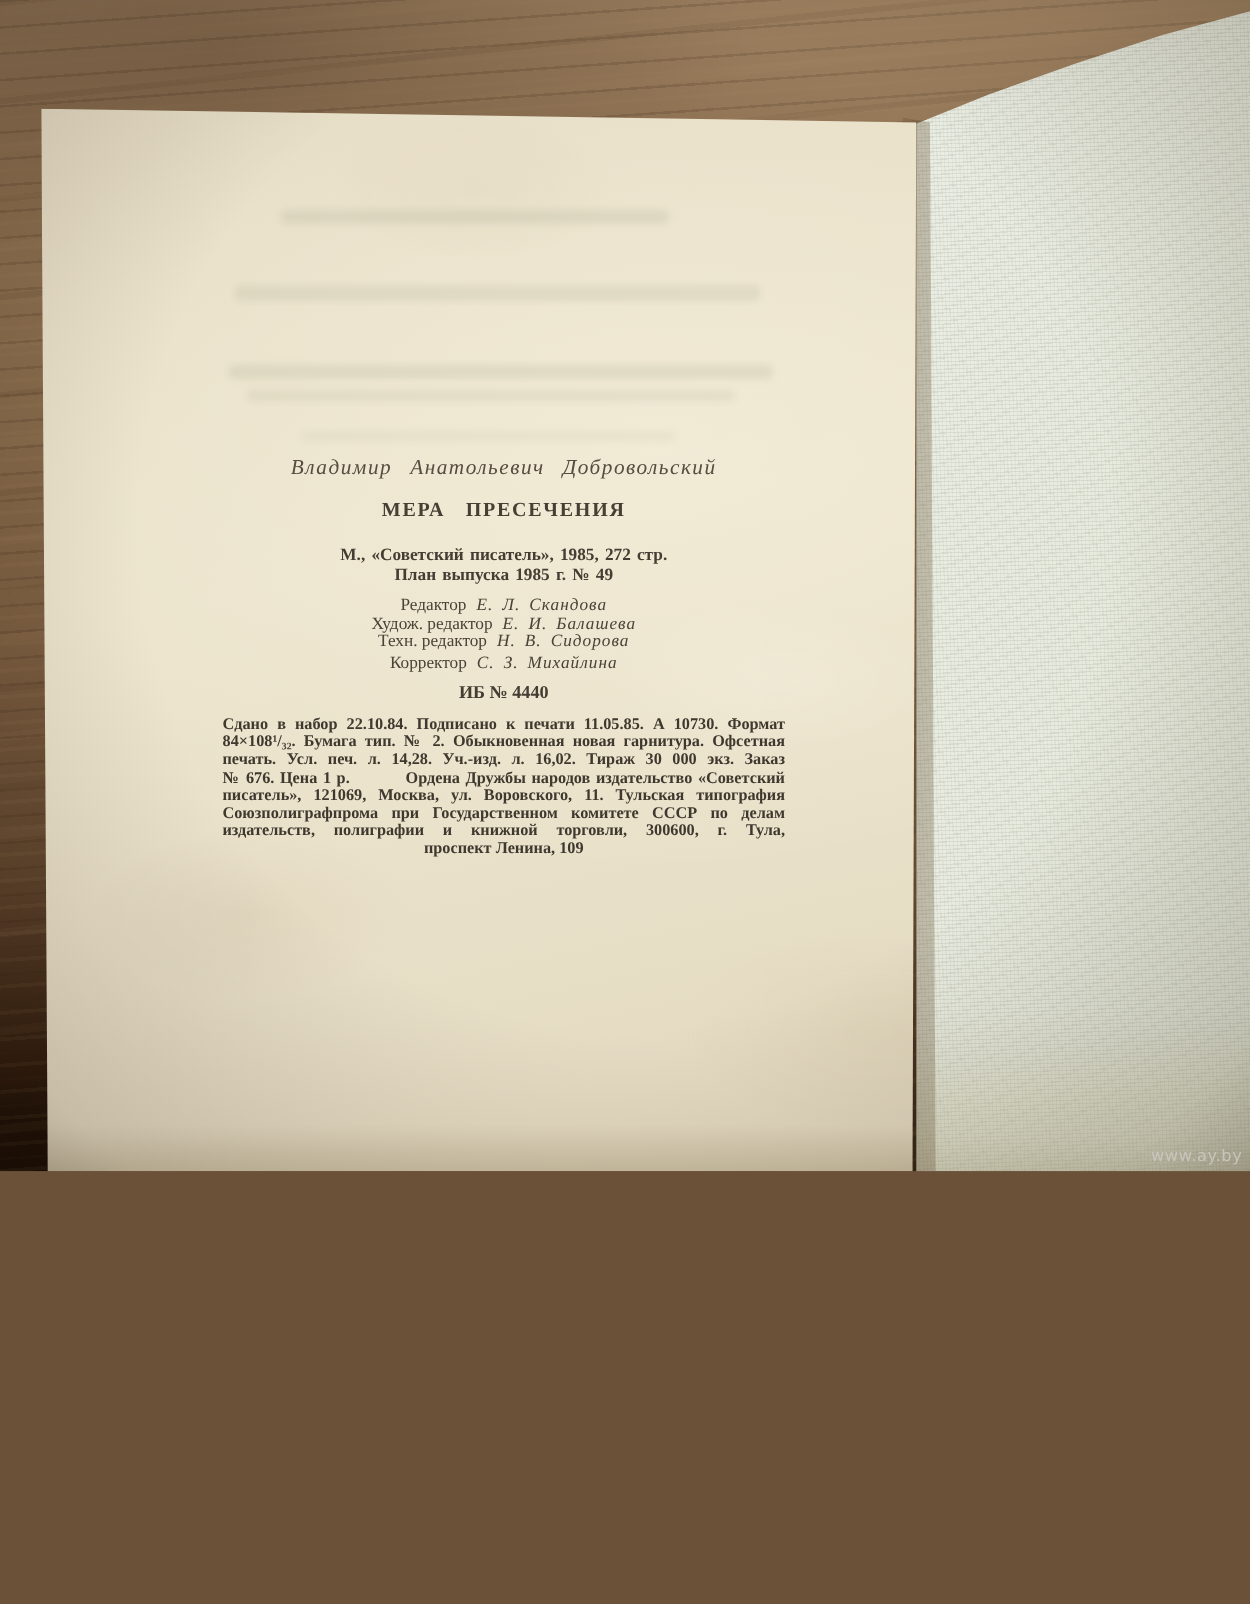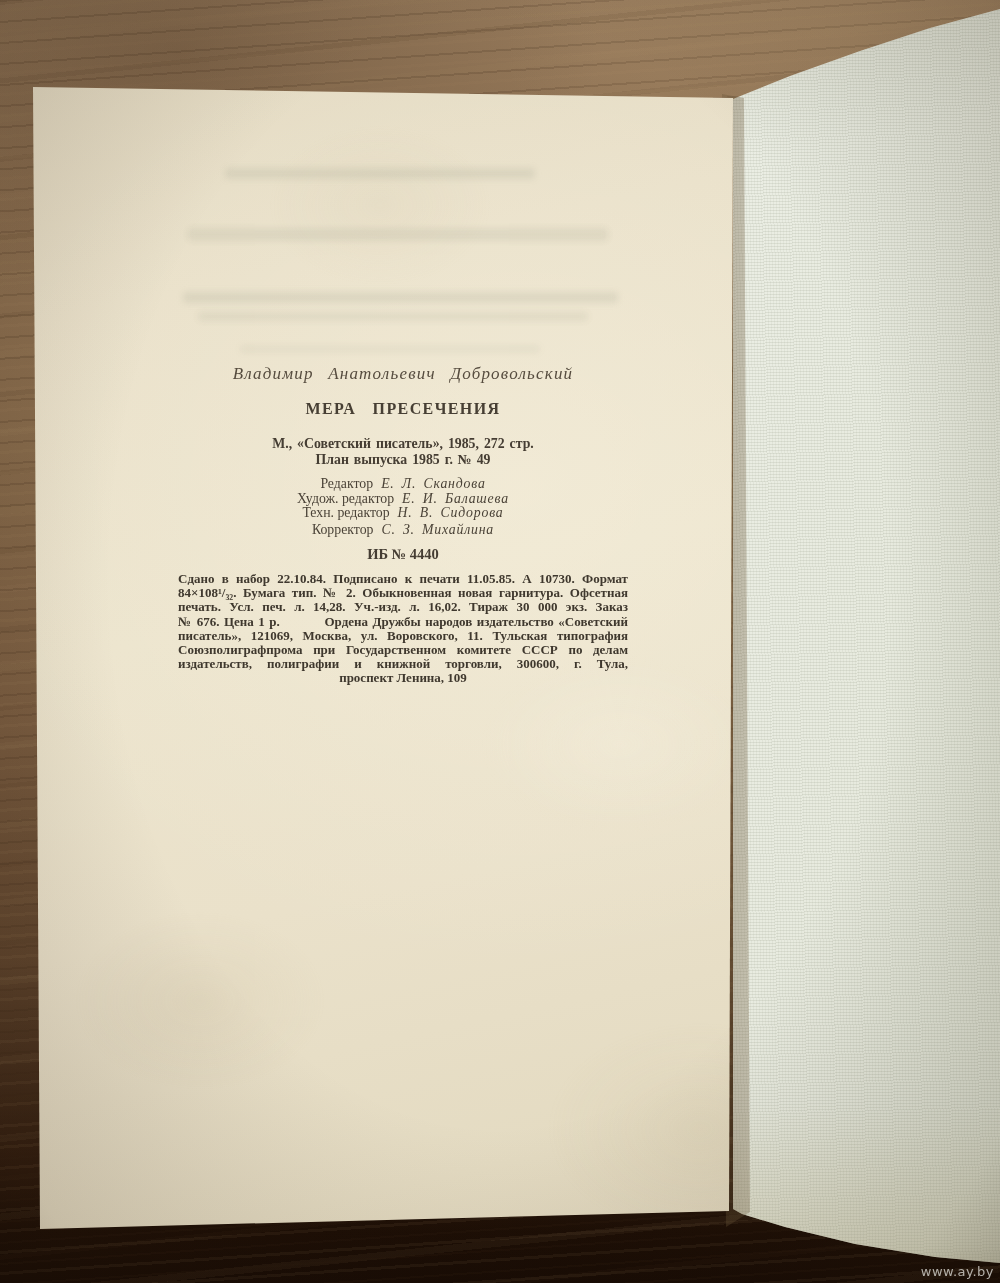--- a/index.html
+++ b/index.html
@@ -1,17 +1,17 @@
 <!DOCTYPE html>
 <html><head>
 <meta charset="utf-8">
 <style>
   html,body{margin:0;padding:0;background:#6b5138;}
   .scene{
-    position:relative;width:1000px;height:1283px;overflow:hidden;
+    position:relative;width:1000px;height:937px;overflow:hidden;
     font-family:"Liberation Serif","DejaVu Serif",serif;
   }
   
   .wood{
     position:absolute;inset:0;
     background:linear-gradient(180deg,#977b5c 0%,#8d7051 18%,#866a4b 35%,#7a5d41 55%,#5d432c 75%,#301c0e 90%,#1c0e05 96%,#170b04 100%);
   }
   .wood::before{
     content:"";position:absolute;inset:0;opacity:.55;
     background:

